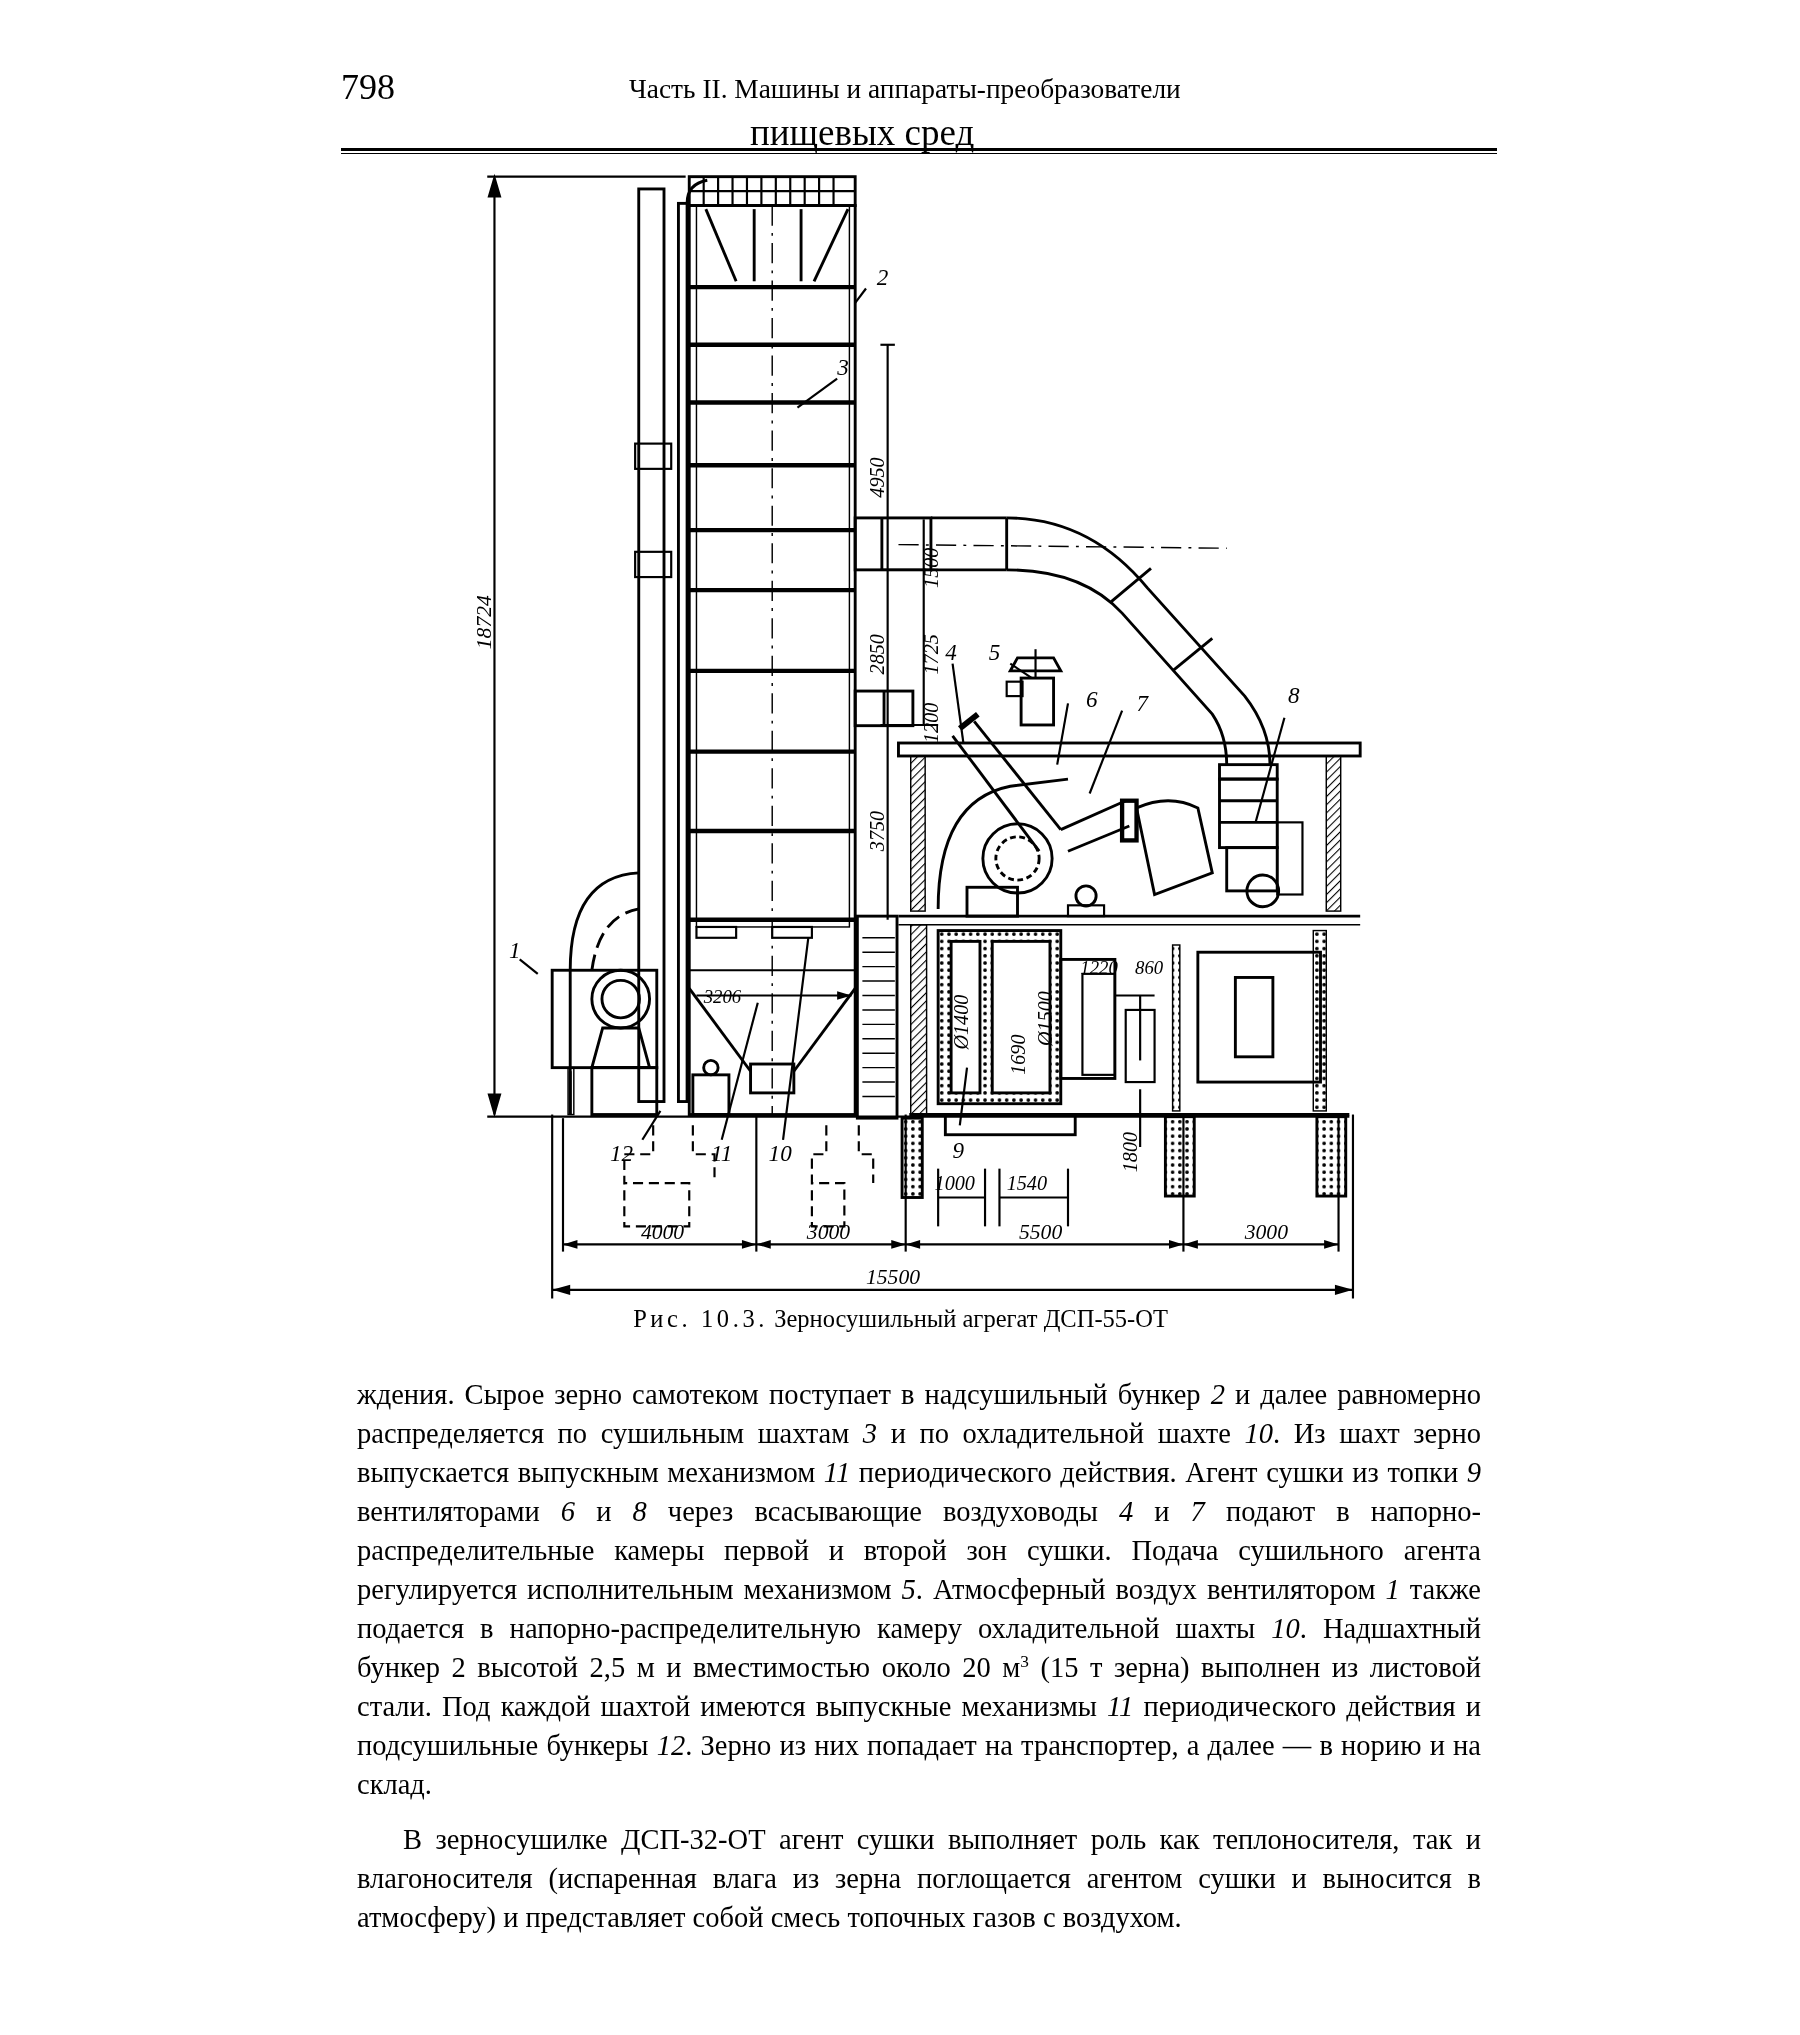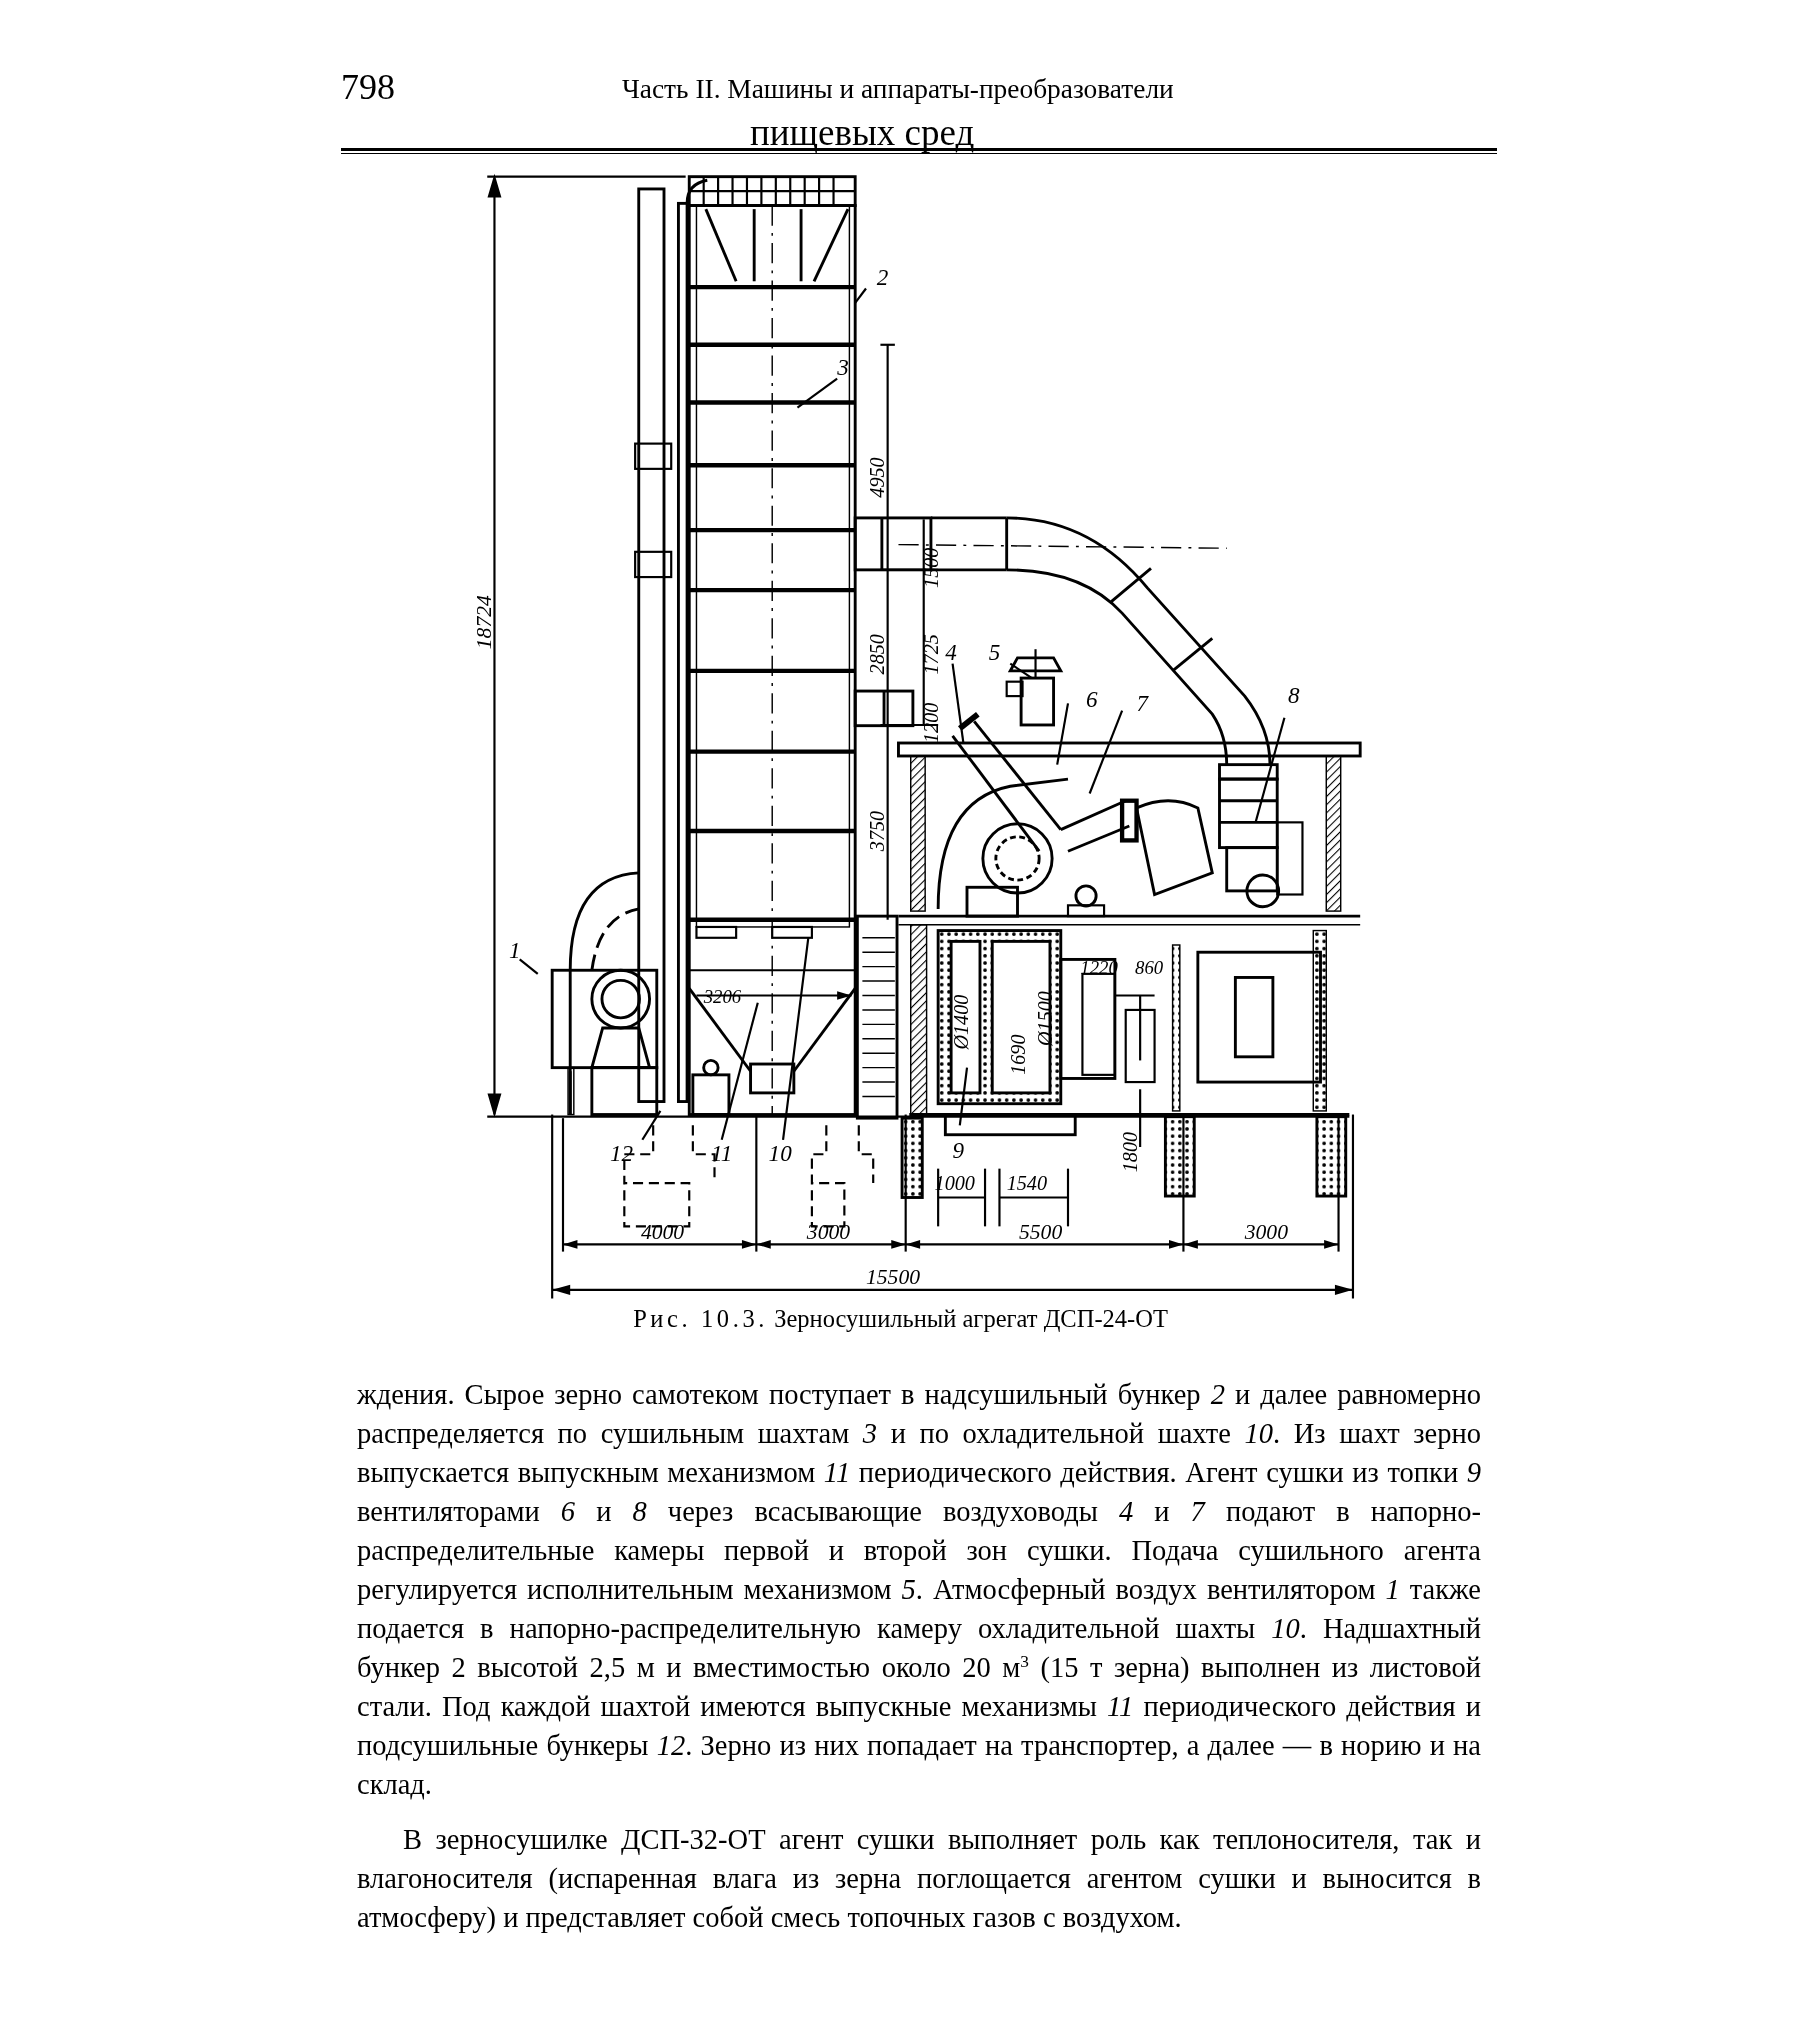--- a/index.html
+++ b/index.html
@@ -2,21 +2,21 @@
 <html style="font-size:11.5px"><head>
 <meta charset="utf-8">
 <style>
   html, body { margin: 0; padding: 0; background: #ffffff; }
   body { width: 1801px; height: 2035px; position: relative; overflow: hidden; color: #000; }
   .page { position: absolute; left: 0; top: 0; width: 1657px; height: 2035px; }
   .serif { font-family: "Liberation Serif", "DejaVu Serif", serif; }
 
   .header { position: absolute; left: 341px; top: 66px; width: 1154px; height: 87px; }
   .page-number { position: absolute; left: 0; top: 0; font-size: 36px; line-height: 43px; }
-  .running-head { position: absolute; left: 281px; top: 5.8px; font-size: 27.4px; line-height: 35px; white-space: nowrap; }
+  .running-head { position: absolute; left: 288px; top: 5.8px; font-size: 27.4px; line-height: 35px; white-space: nowrap; }
   .running-head-2 { position: absolute; left: 409px; top: 49px; font-size: 37px; line-height: 35px; white-space: nowrap; }
   .header-rule { position: absolute; left: 341px; top: 148px; width: 1156px; height: 2.9px; background: #000; }
   .header-rule-2 { position: absolute; left: 341px; top: 153px; width: 1156px; height: 1.4px; background: #000; }
 
   .figure { position: absolute; left: 462px; top: 173px; width: 909px; height: 1140px; }
   .figure svg { width: 100%; height: 100%; display: block; }
   .figure text { font-family: "Liberation Serif", "DejaVu Serif", serif; font-style: italic; fill: #000; }
 
   .caption { position: absolute; left: 0; width: 1801px; top: 1303px; text-align: center; font-size: 24.5px; line-height: 32px; }
   .caption .prefix { letter-spacing: 3.6px; }
@@ -300,21 +300,21 @@
       <text x="1785" y="975" font-size="32">8</text>
       <text x="1320" y="1605" font-size="32">9</text>
       <text x="1065" y="1610" font-size="32">10</text>
       <text x="985" y="1610" font-size="32">11</text>
       <text x="845" y="1610" font-size="32">12</text>
     </svg>
   </div>
 
   <div class="caption serif">
     <span class="prefix">Рис. 10.3.</span>
-    <span>Зерносушильный агрегат ДСП-24-ОТ</span>
+    <span>Зерносушильный агрегат ДСП-55-ОТ</span>
   </div>
 
   <div class="body-text serif">
     <p id="p1">ждения. Сырое зерно самотеком поступает в надсушильный бункер <i>2</i> и далее равномерно распределяется по сушильным шахтам <i>3</i> и по охладительной шахте <i>10</i>. Из шахт зерно выпускается выпускным механизмом <i>11</i> периодического действия. Агент сушки из топки <i>9</i> вентиляторами <i>6</i> и <i>8</i> через всасывающие воздуховоды <i>4</i> и <i>7</i> подают в напорно-распределительные камеры первой и второй зон сушки. Подача сушильного агента регулируется исполнительным механизмом <i>5</i>. Атмосферный воздух вентилятором <i>1</i> также подается в напорно-распределительную камеру охладительной шахты <i>10</i>. Надшахтный бункер 2 высотой 2,5 м и вместимостью около 20 м<sup>3</sup> (15 т зерна) выполнен из листовой стали. Под каждой шахтой имеются выпускные механизмы <i>11</i> периодического действия и подсушильные бункеры <i>12</i>. Зерно из них попадает на транспортер, а далее — в норию и на склад.</p>
     <p class="indent">В зерносушилке ДСП-32-ОТ агент сушки выполняет роль как теплоносителя, так и влагоносителя (испаренная влага из зерна поглощается агентом сушки и выносится в атмосферу) и представляет собой смесь топочных газов с воздухом.</p>
   </div>
 
 </div>
 
 

